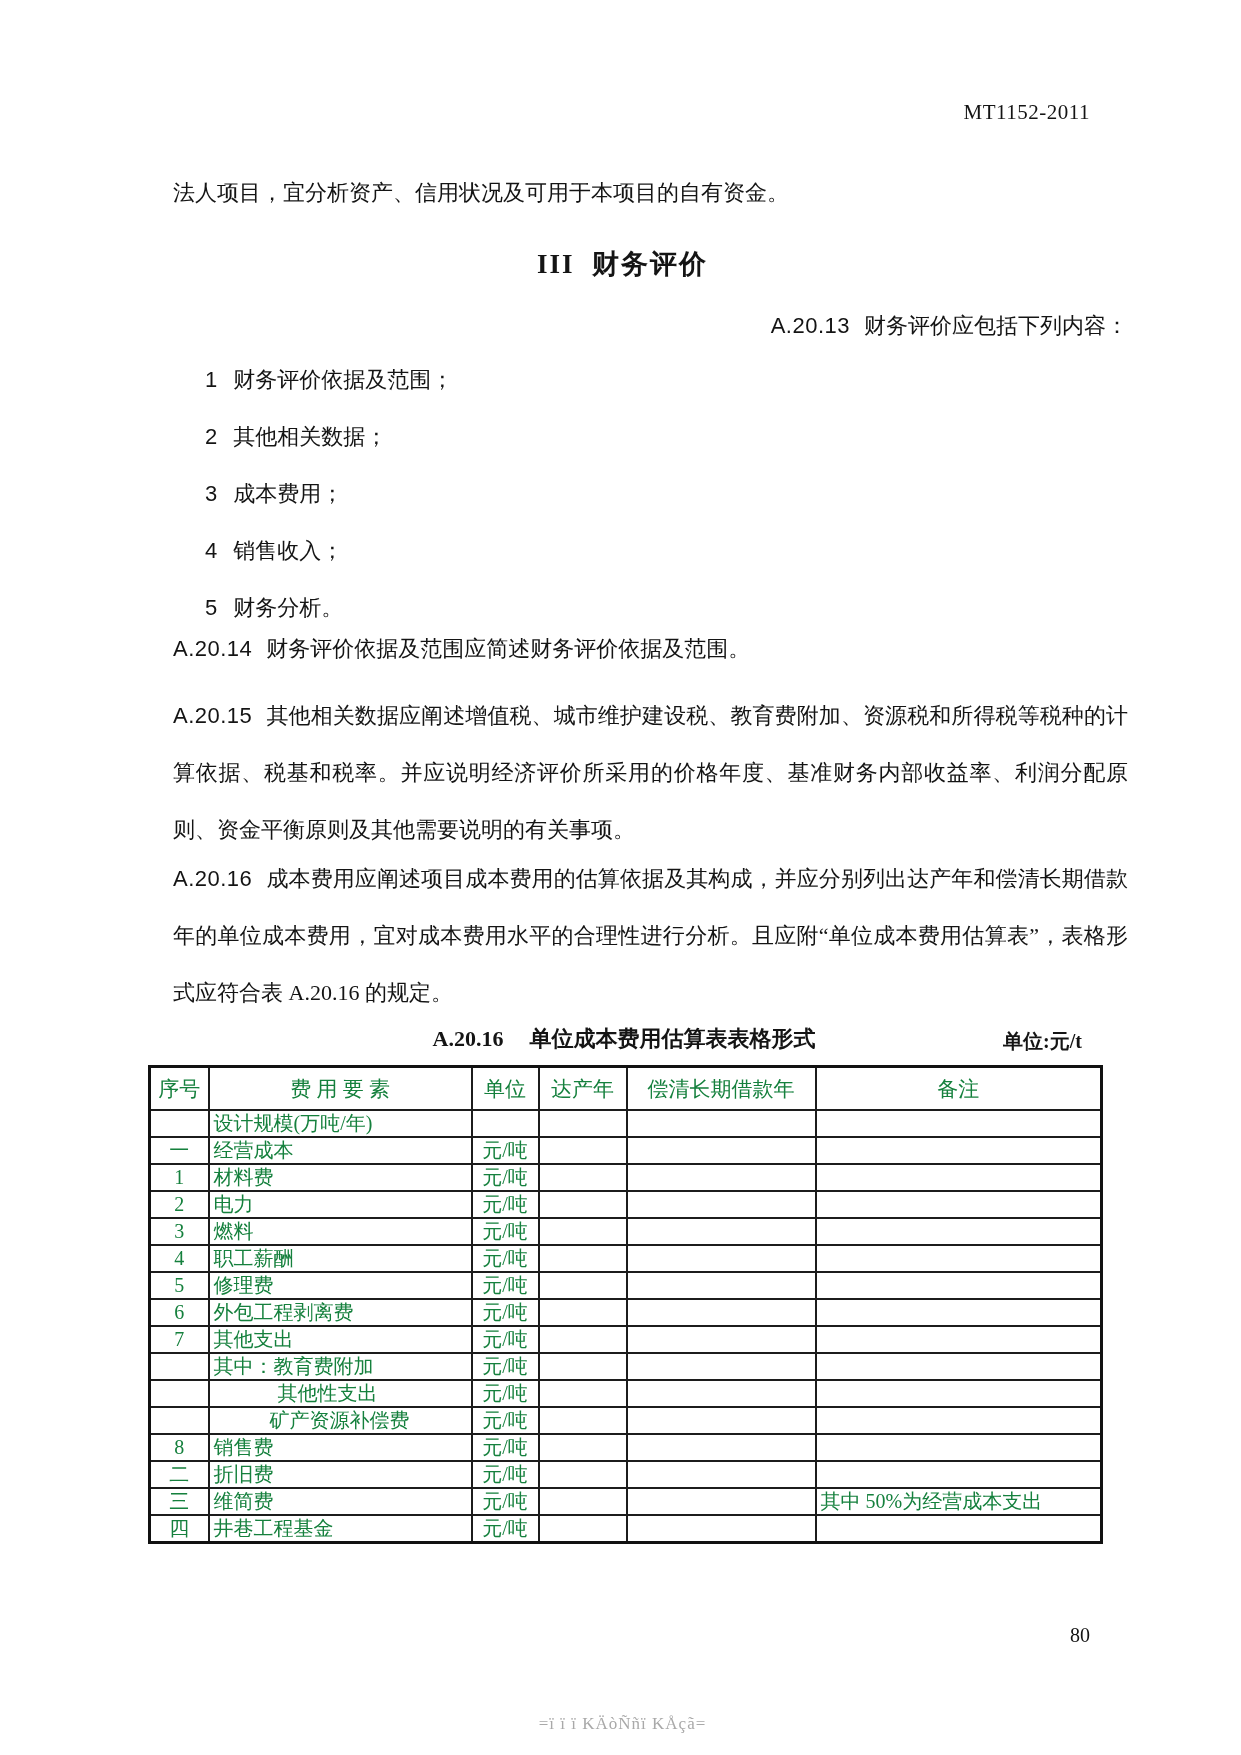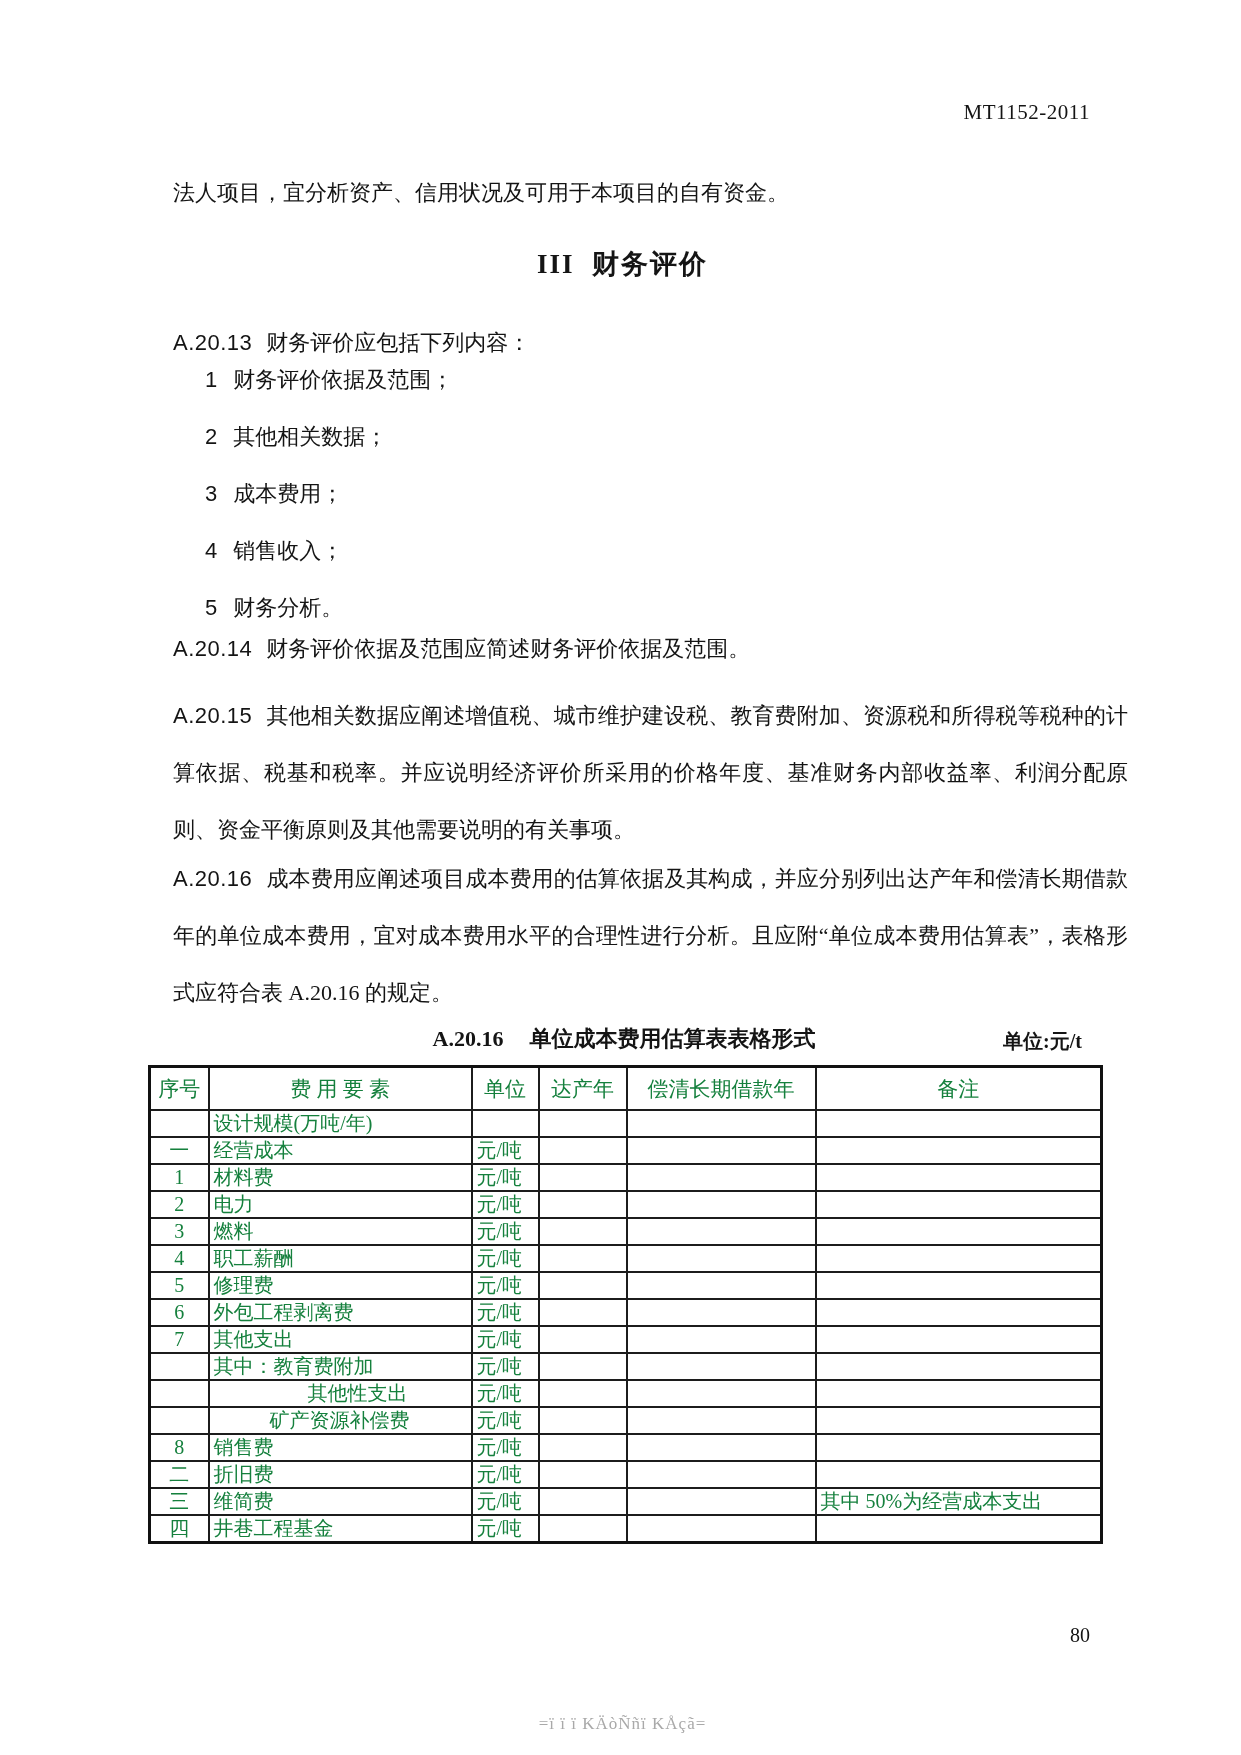--- a/index.html
+++ b/index.html
@@ -18,21 +18,21 @@
   .intro { top:164px; }
   .heading {
     top:246px; left:145px; width:955px; text-align:center;
     font-size:27px; font-weight:bold; letter-spacing:2px; line-height:36px;
     white-space:pre;
   }
   .clause-num {
     font-family:"Liberation Sans","DejaVu Sans",sans-serif;
     letter-spacing:.5px; margin-right:14px;
   }
-  .c13 { top:314px; }
+  .c13 { top:297px;text-align:right; }
   .items { top:351px; left:205px; width:895px; }
   .item { font-size:22px; line-height:57px; }
   .item-num {
     font-family:"Liberation Sans","DejaVu Sans",sans-serif; margin-right:16px;
   }
   .c14 { top:620px; }
   .c15 { top:687px; }
   .c16 { top:850px; }
   .caption {
     top:1024px; left:148px; width:952px; text-align:center;
@@ -55,23 +55,23 @@
   table.cost thead th { height:41px; font-size:21px; text-align:center; }
   table.cost tbody td { height:25px; line-height:25px; }
   .col-no   { width:59px; }
   .col-item { width:263px; }
   .col-unit { width:67px; }
   .col-y1   { width:88px; }
   .col-y2   { width:189px; }
   .col-note { width:286px; }
   td.c-no   { text-align:center; }
   td.c-item { text-align:left; padding-left:9px; }
-  td.c-item.ind-1 { padding-left:98px; }
+  td.c-item.ind-1 { padding-left:68px; }
   td.c-item.ind-2 { padding-left:60px; }
-  td.c-unit { }
+  td.c-unit { text-align:center; }
   td.c-note { text-align:left; padding-left:20px; }
   .page-num { top:1624px; right:151px; font-size:20px; }
   .watermark {
     top:1714px; left:145px; width:955px; text-align:center;
     font-size:17px; color:#a9a9a9; letter-spacing:1px;
   }
 </style>
 </head>
 <body>
 

